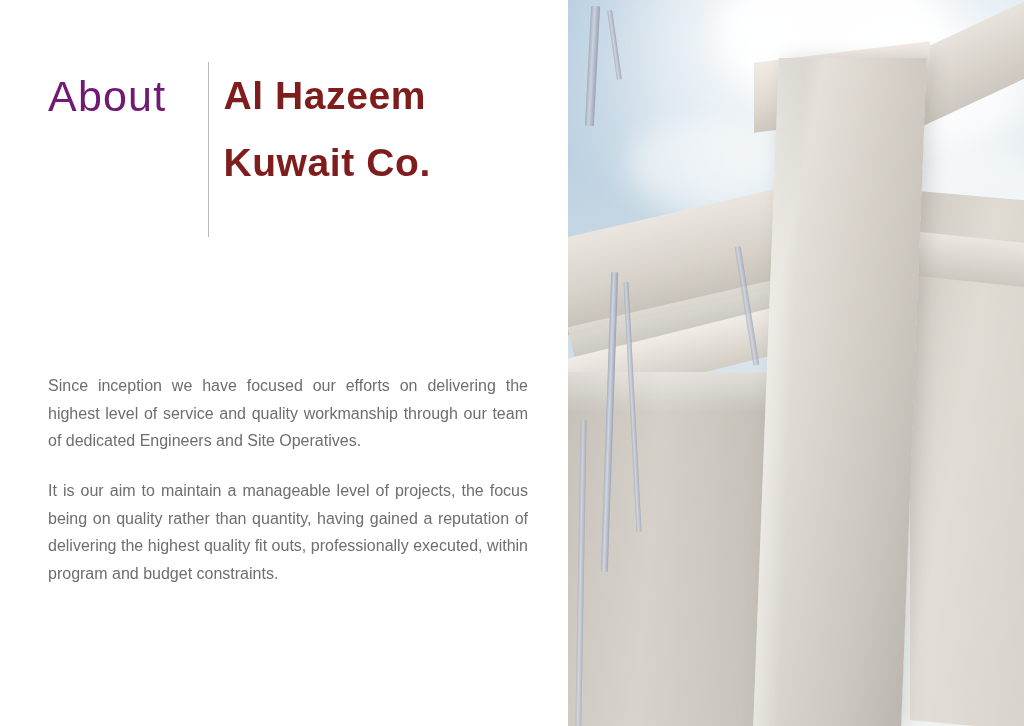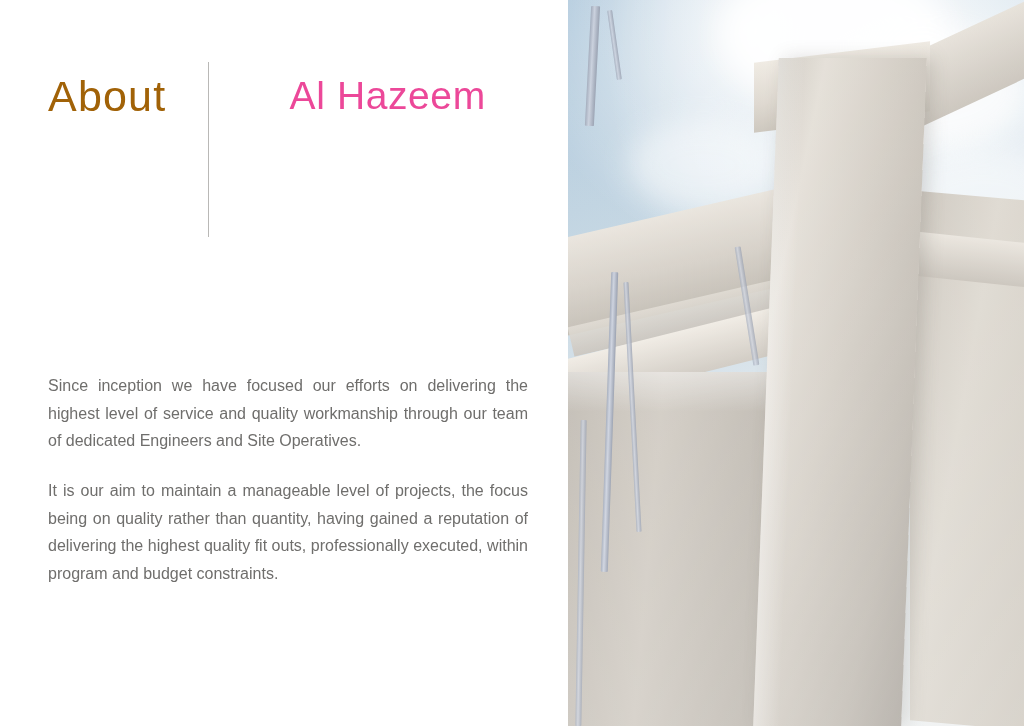--- a/index.html
+++ b/index.html
@@ -32,41 +32,41 @@
     position: absolute;
     left: 48px;
     top: 62px;
     width: 512px;
     display: flex;
     align-items: flex-start;
   }
   .heading-about {
     font-size: 43px;
     font-weight: 400;
-    color: #a16207;
+    color: #701a75;
     letter-spacing: 1.2px;
     line-height: 1.15;
     white-space: nowrap;
     padding-top: 10px;
   }
   .heading-divider {
     width: 1px;
     align-self: stretch;
     min-height: 175px;
     background: #b9b8b6;
     margin-left: 42px;
     margin-right: 0px;
   }
   .heading-company {
     font-size: 39px;
-    font-weight: 400;
-    color: #ec4899;
+    font-weight: 700;
+    color: #7f1d1d;
     letter-spacing: 0.6px;
     line-height: 1.72;
-    text-align: center;
+    text-align: left;
     flex: 1 1 auto;
     padding-left: 14px;
     padding-right: 8px;
   }
   .heading-company .line {
     display: block;
     white-space: nowrap;
   }
   .body-block {
     position: absolute;
@@ -249,20 +249,21 @@
 
   <div class="left-col">
 
     <div class="heading-block">
       <div class="heading-about">About</div>
 
       <div class="heading-divider"></div>
 
       <div class="heading-company">
         <span class="line">Al Hazeem</span>
+        <span class="line">Kuwait Co.</span>
       </div>
     </div>
 
     <div class="body-block">
       <p class="body-para">Since inception we have focused our efforts on delivering the highest level of service and quality workmanship through our team of dedicated Engineers and Site Operatives.</p>
       <p class="body-para">It is our aim to maintain a manageable level of projects, the focus being on quality rather than quantity, having gained a reputation of delivering the highest quality fit outs, professionally executed, within program and budget constraints.</p>
     </div>
 
   </div>
 

